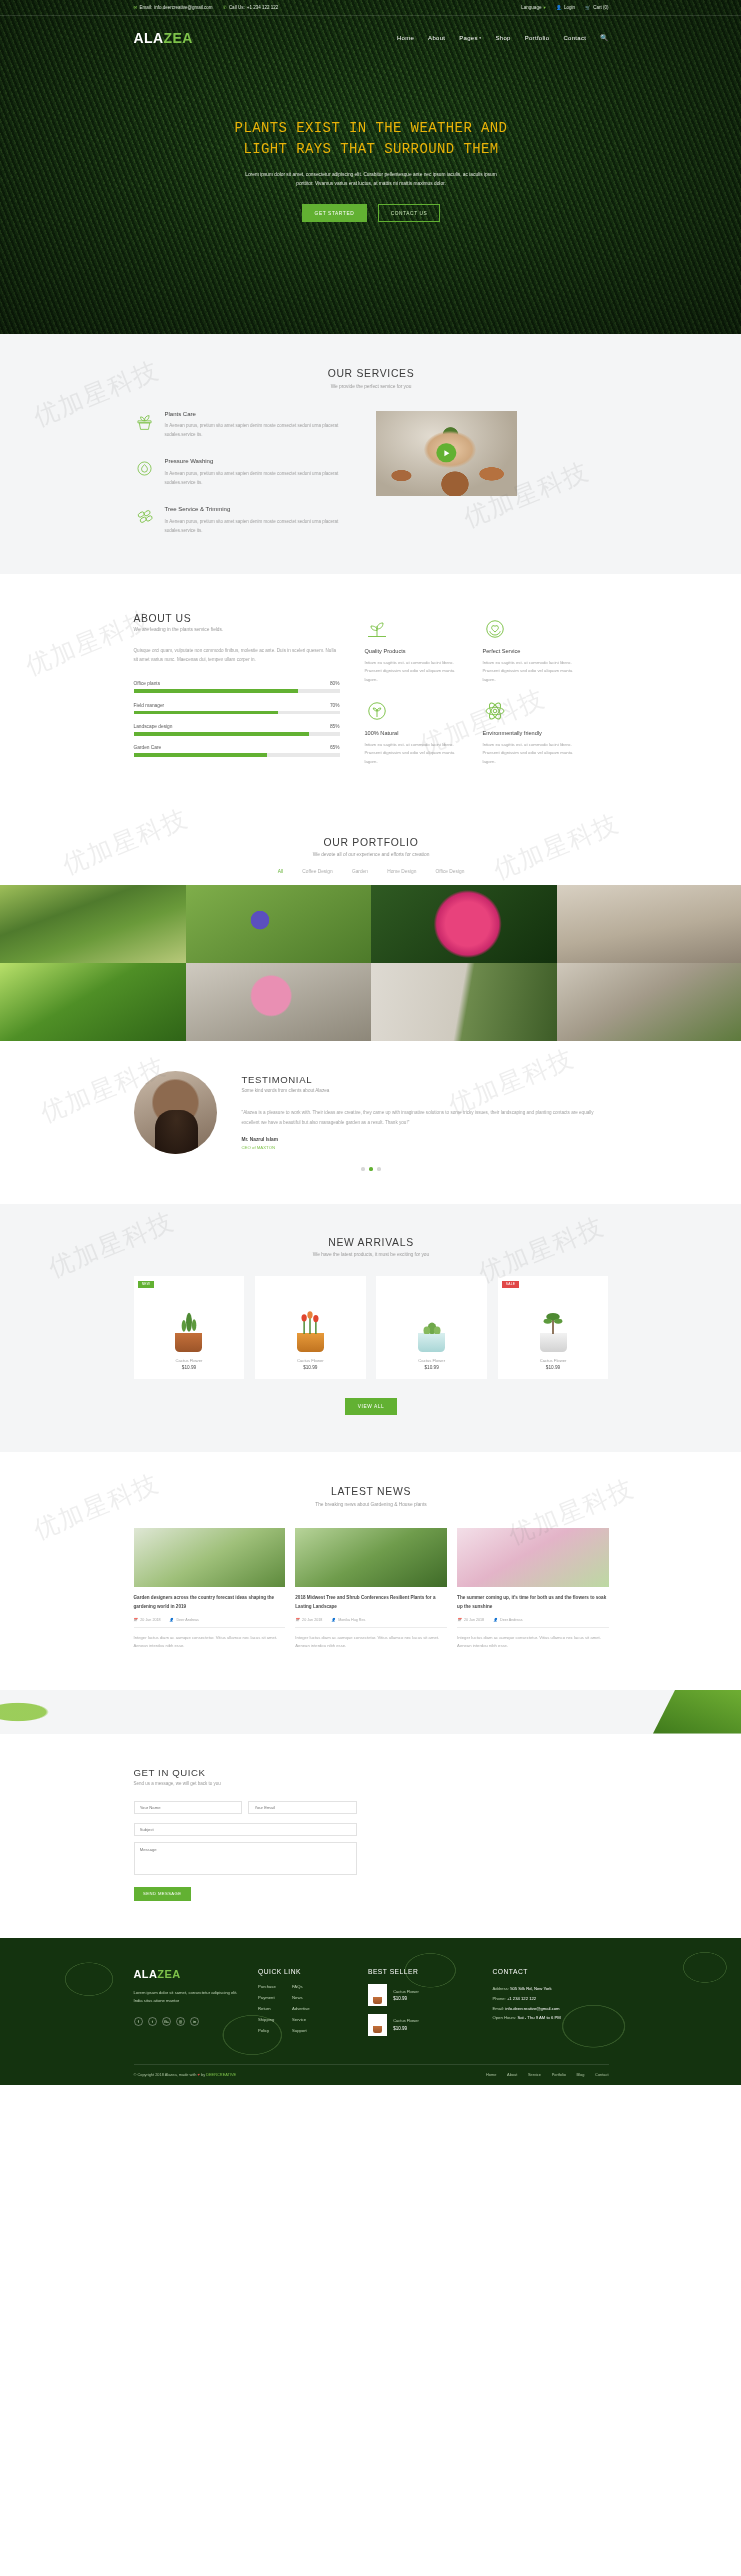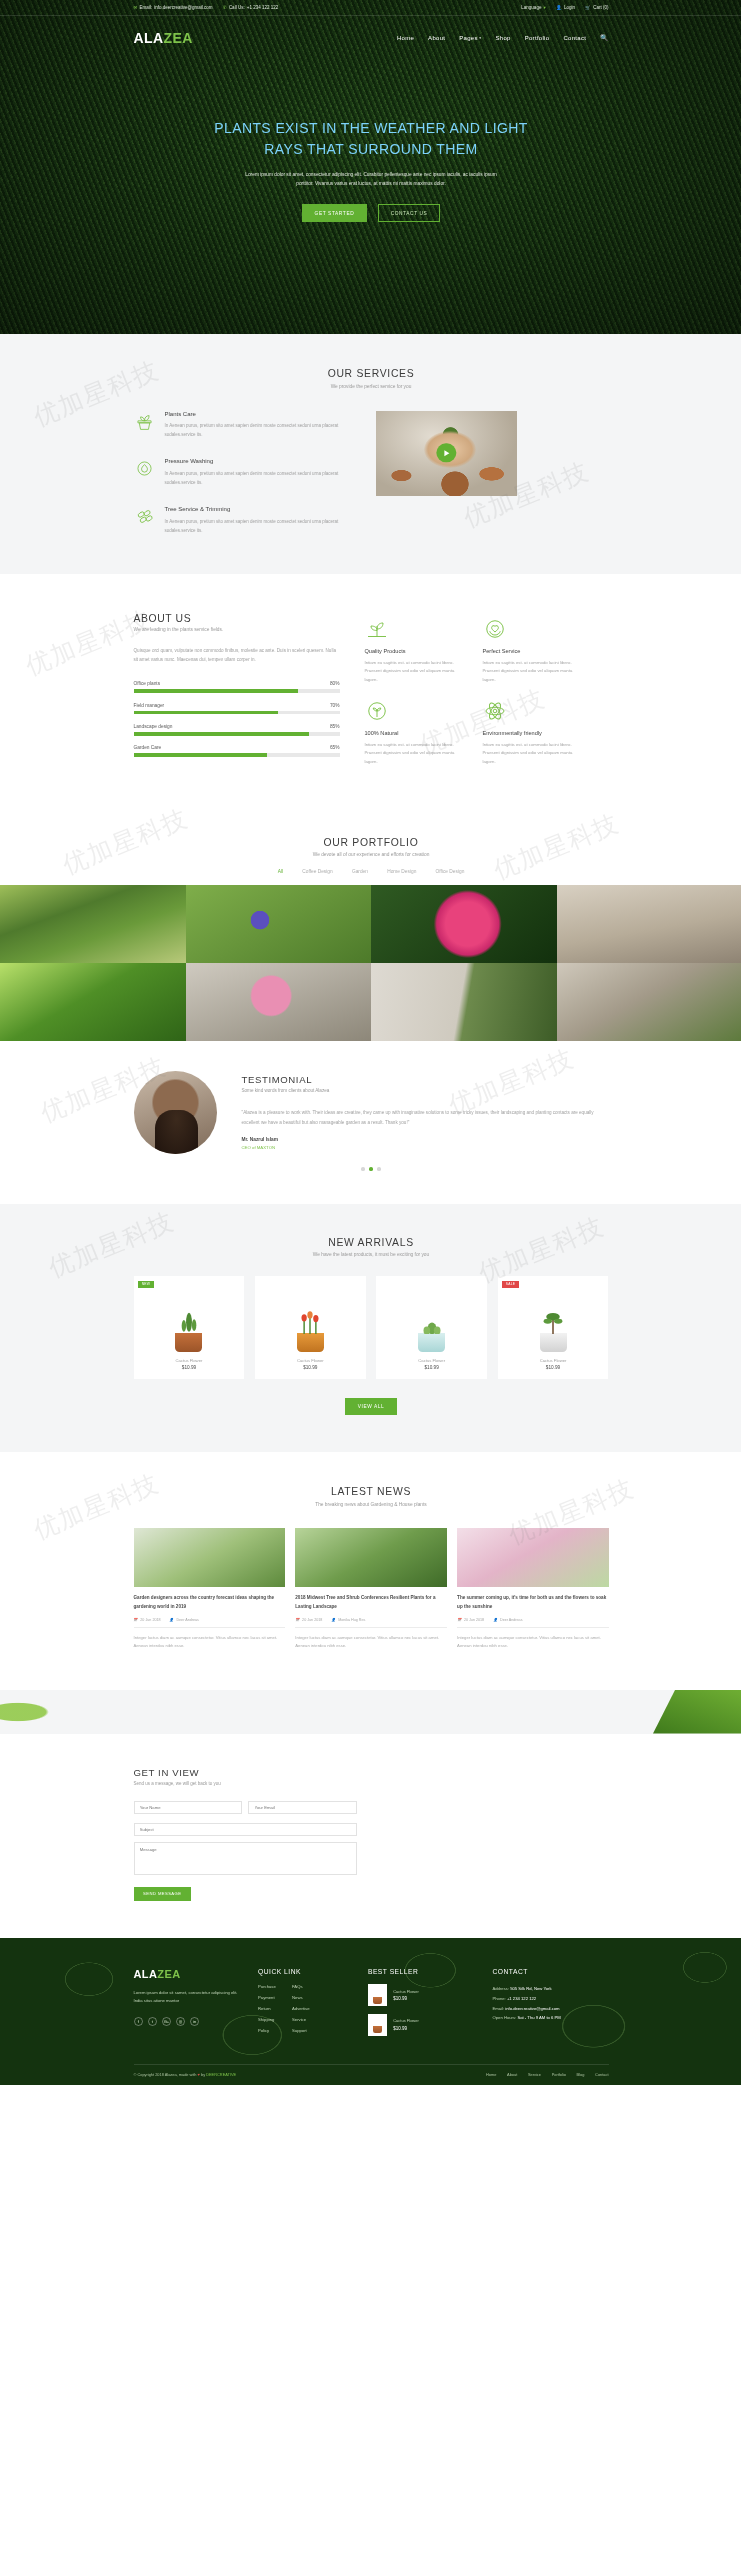--- a/index.html
+++ b/index.html
@@ -67,22 +67,22 @@
     display: flex; align-items: center; gap: 1.5px;
   }
   .caret { font-size: 3.7px; opacity: .85; }
   .search-btn { color:#fff; font-size: 6.7px; }
 
   .hero-body {
     position: relative; z-index: 5; text-align: center;
     padding-top: 59px;
   }
   .hero h1 {
-    color: #7dd3fc; font-size: 14px; font-weight: normal; line-height: 1.5;
-    letter-spacing: 0.4px; max-width: 319px; margin: 0 auto;
+    color: #eab308; font-size: 14px; font-weight: normal; line-height: 1.5;
+    letter-spacing: 0.4px; max-width: 319px; margin: 0 auto; font-family: Liberation Mono, monospace;
   }
   .hero p {
     color: #e2e8df; font-size: 4.8px; line-height: 1.9; margin: 9.6px auto 0;
     max-width: 267px;
   }
   .hero-btns { margin-top: 16.3px; display: flex; justify-content: center; gap: 10.4px; }
   .btn {
     display: inline-block; font-size: 4.8px; letter-spacing: 0.6px;
     padding: 5.2px 12px; text-decoration: none; color: #fff; border: 0.7px solid transparent;
   }
@@ -772,21 +772,21 @@
   </div>
 </section>
 
 <section class="newsletter">
   <div class="nl-leaf-l"></div>
   <div class="nl-leaf-r"></div>
 </section>
 
 <section class="contact">
   <div class="wrap">
-    <h2>GET IN VIEW</h2>
+    <h2>GET IN QUICK</h2>
     <div class="c-sub">Send us a message, we will get back to you</div>
     <div class="form">
       <div class="row2">
         <input type="text" placeholder="Your Name" style="">
         <input type="text" placeholder="Your Email" style="">
       </div>
       <input type="text" placeholder="Subject" style="">
       <textarea placeholder="Message" style=""></textarea>
       <button class="send">SEND MESSAGE</button>
     </div>

